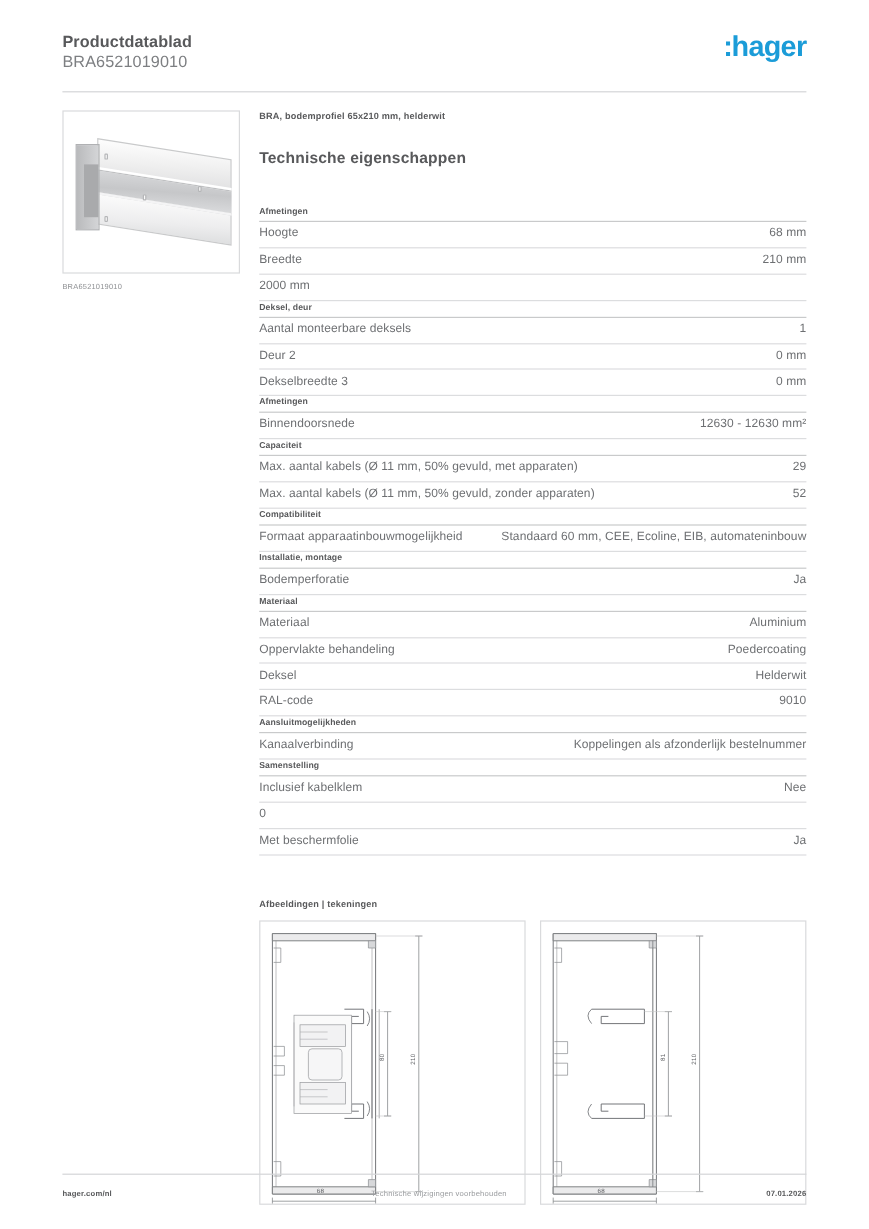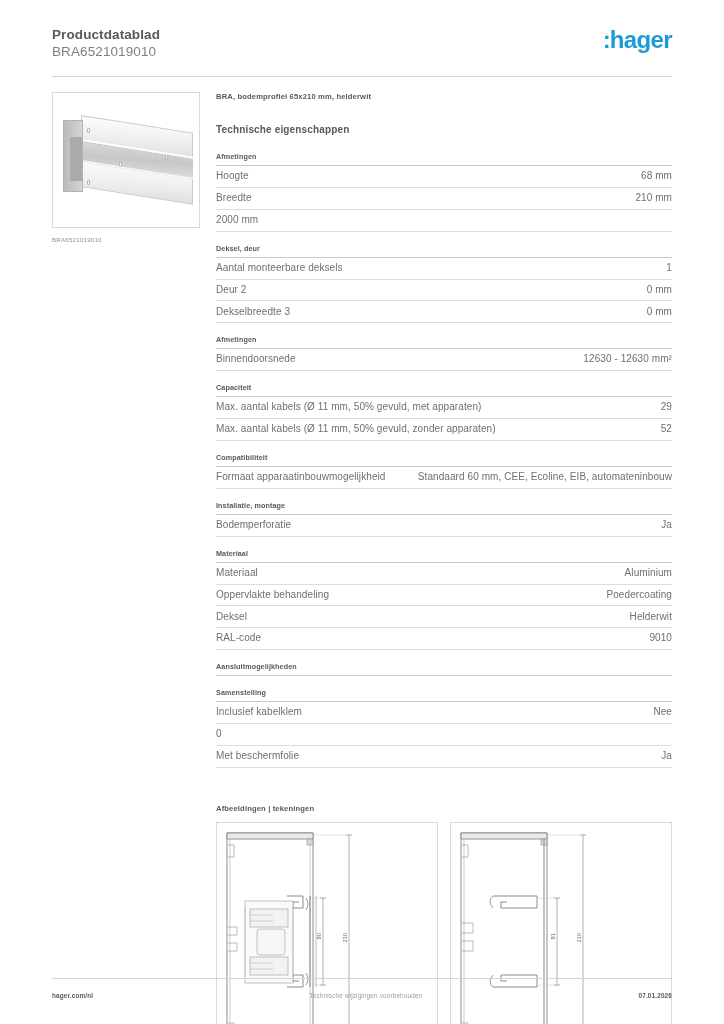--- a/index.html
+++ b/index.html
@@ -136,28 +136,28 @@
   }
 
   .product-name {
     font-size: 7.6px;
     font-weight: bold;
     color: #58595b;
     letter-spacing: .15px;
     margin-bottom: 23px;
   }
   .section-heading {
-    font-size: 10px;
+    font-size: 13px;
     font-weight: bold;
     color: #58595b;
     letter-spacing: .15px;
-    margin-bottom: 17px;
-  }
-
-  .group { margin-bottom: 12px; }
+    margin-bottom: 32px;
+  }
+
+  .group { }
   .group-title {
     font-size: 7.2px;
     font-weight: bold;
     color: #58595b;
     letter-spacing: .1px;
     padding-bottom: 4px;
     border-bottom: 1px solid #c9cacb;
   }
   .row {
     display: flex;
@@ -340,20 +340,24 @@
             <div class="label">Deksel</div>
             <div class="value">Helderwit</div>
           </div>
           <div class="row">
             <div class="label">RAL-code</div>
             <div class="value">9010</div>
           </div>
         </div>
         <div class="group">
           <div class="group-title">Aansluitmogelijkheden</div>
+          <div class="row">
+            <div class="label">Kanaalverbinding</div>
+            <div class="value wide">Koppelingen als afzonderlijk bestelnummer</div>
+          </div>
         </div>
         <div class="group">
           <div class="group-title">Samenstelling</div>
           <div class="row">
             <div class="label">Inclusief kabelklem</div>
             <div class="value">Nee</div>
           </div>
           <div class="row">
             <div class="value">0</div>
           </div>

